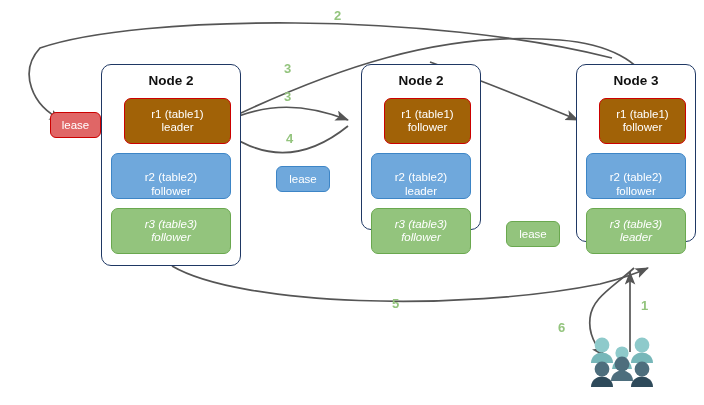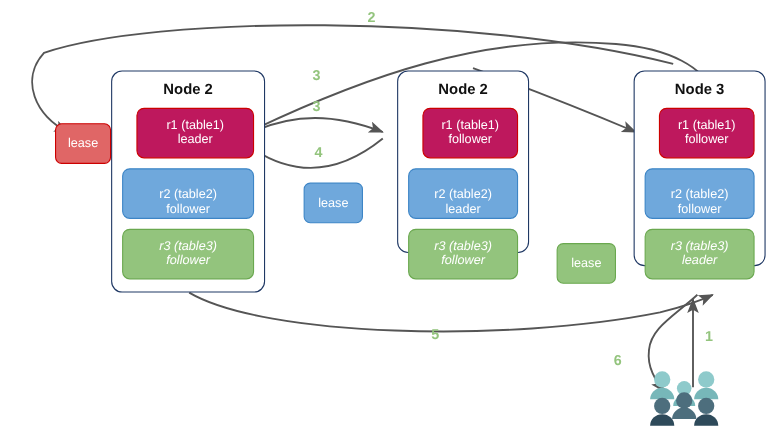--- a/index.html
+++ b/index.html
@@ -8,24 +8,24 @@
   #stage{position:relative;width:704px;height:405px;background:#fff;}
   svg.layer{position:absolute;left:0;top:0;width:704px;height:405px;}
   .node{position:absolute;box-sizing:border-box;background:#ffffff;
         border:1.6px solid #1f3864;border-radius:10px;}
   .node-title{position:absolute;left:0;right:0;top:8px;text-align:center;
         font-size:13.5px;font-weight:bold;color:#111111;}
   .repl{position:absolute;left:9px;right:9px;height:46px;border-radius:7px;
         box-sizing:border-box;display:flex;flex-direction:column;
         align-items:center;justify-content:center;
         font-size:11.5px;line-height:13.5px;color:#ffffff;text-align:center;}
-  .repl.red{background:#be185d;border:1.4px solid #cc0000;margin-left:13px;}
+  .repl.red{background:#a16207;border:1.4px solid #cc0000;margin-left:13px;}
   .repl.blue{background:#6fa8dc;border:1.4px solid #3d85c6;justify-content:flex-end;}
   .repl.green{background:#93c47d;border:1.4px solid #6aa84f;font-style:italic;}
-  .lease{position:absolute;box-sizing:border-box;height:37px;
+  .lease{position:absolute;box-sizing:border-box;height:26px;
         border-radius:6px;display:flex;align-items:center;justify-content:center;
         font-size:11.5px;color:#ffffff;}
   .lease.red{background:#e06666;border:1.4px solid #cc0000;}
   .lease.blue{background:#6fa8dc;border:1.4px solid #3d85c6;}
   .lease.green{background:#93c47d;border:1.4px solid #6aa84f;}
   .lbl{position:absolute;font-size:13px;font-weight:bold;color:#93c47d;
         user-select:none;}
   .users{position:absolute;}
 </style>
 </head>

